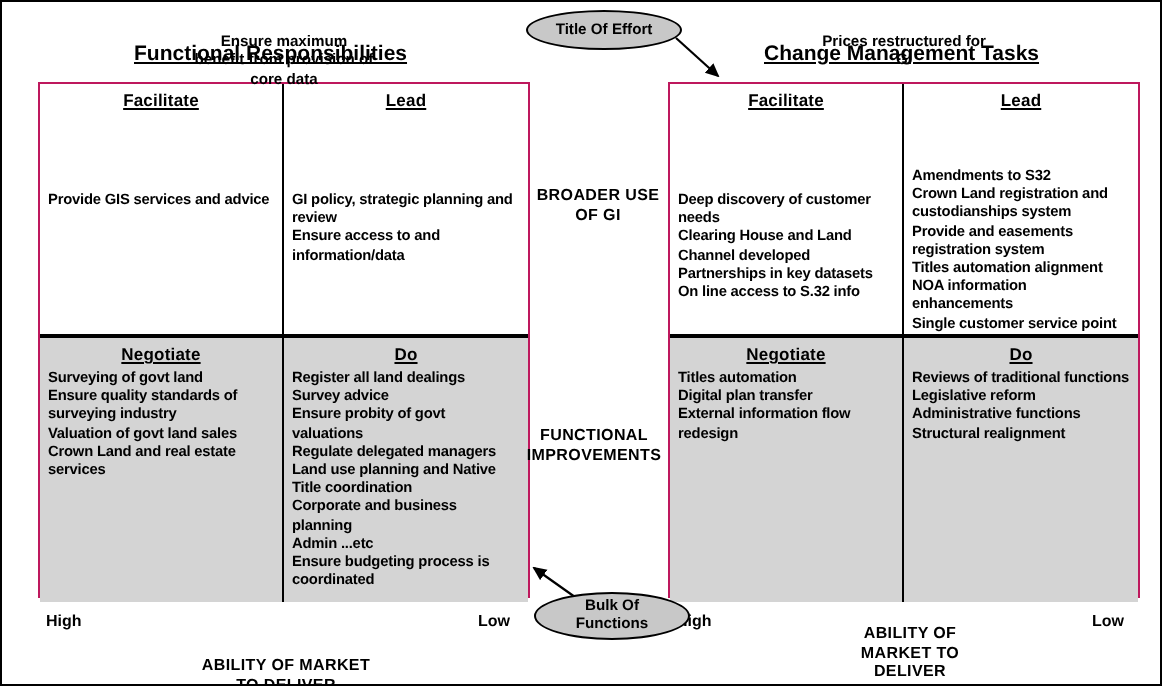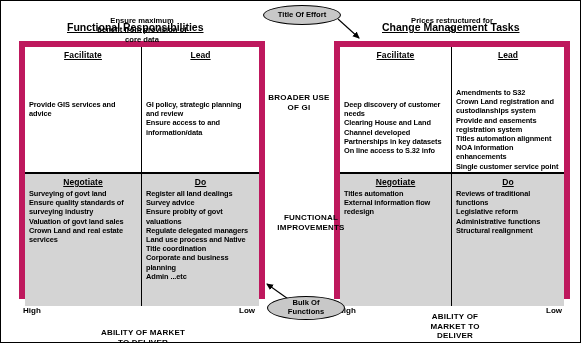--- a/index.html
+++ b/index.html
@@ -28,21 +28,21 @@
     color: #000;
     text-decoration: underline;
     white-space: nowrap;
   }
   #title-left  { left: 66px;  top: 20px; }
   #title-right { left: 381px; top: 20px; }
 
   
   .matrix {
     position: absolute;
-    border: 6px solid #be185d;
+    border: 1px solid #be185d;
     box-sizing: border-box;
     display: flex;
     flex-direction: column;
   }
   #matrix-left  { left: 18px;  top: 40px; width: 246px; height: 258px; }
   #matrix-right { left: 333px; top: 40px; width: 236px; height: 258px; }
 
   .mrow { display: flex; flex: 0 0 auto; box-sizing: border-box; }
   .mrow-top    { height: 125px; background: #ffffff; }
   .mrow-bottom { height: 134px; background: #d4d4d4; border-top: 2px solid #000; }
@@ -100,21 +100,21 @@
     position: absolute;
     width: 68px;
     text-align: center;
     font-size: 8px;
     font-weight: bold;
     line-height: 10px;
     color: #000;
     letter-spacing: 0.2px;
   }
   #centre-broader  { left: 264px; top: 92px; }
-  #centre-funcimp  { left: 276px; top: 212px; }
+  #centre-funcimp  { left: 262px; top: 212px; }
 
   
   .oval {
     position: absolute;
     background: #c8c8c8;
     border: 1px solid #000;
     border-radius: 50%;
     display: flex;
     align-items: center;
     justify-content: center;
@@ -188,23 +188,24 @@
             <div>Crown Land and real estate services</div>
           </div>
       </div>
       <div class="cell cell-right">
         <span class="quad-label">Do</span>
         <div class="cell-body">
             <div>Register all land dealings</div>
             <div>Survey advice</div>
             <div>Ensure probity of govt valuations</div>
             <div>Regulate delegated managers</div>
-            <div>Land use process and Native Title coordination</div>
+            <div>Land use planning and Native Title coordination</div>
             <div>Corporate and business planning</div>
             <div>Admin ...etc</div>
+            <div>Ensure budgeting process is coordinated</div>
           </div>
       </div>
     </div>
   </div>
 
   <div class="banner" id="banner-left">Ensure maximum<br>benefit from provision of<br>core data</div>
 
   <div class="axis-end" id="left-high">High</div>
   <div class="axis-end" id="left-low">Low</div>
   <div class="axis-caption" id="caption-left">ABILITY OF MARKET<br>TO DELIVER</div>
@@ -232,20 +233,21 @@
             <div>NOA information enhancements</div>
             <div>Single customer service point</div>
           </div>
       </div>
     </div>
     <div class="mrow mrow-bottom">
       <div class="cell cell-left">
         <span class="quad-label">Negotiate</span>
         <div class="cell-body">
             <div>Titles automation</div>
+            <div>Digital plan transfer</div>
             <div>External information flow redesign</div>
           </div>
       </div>
       <div class="cell cell-right">
         <span class="quad-label">Do</span>
         <div class="cell-body">
             <div>Reviews of traditional functions</div>
             <div>Legislative reform</div>
             <div>Administrative functions</div>
             <div>Structural realignment</div>

